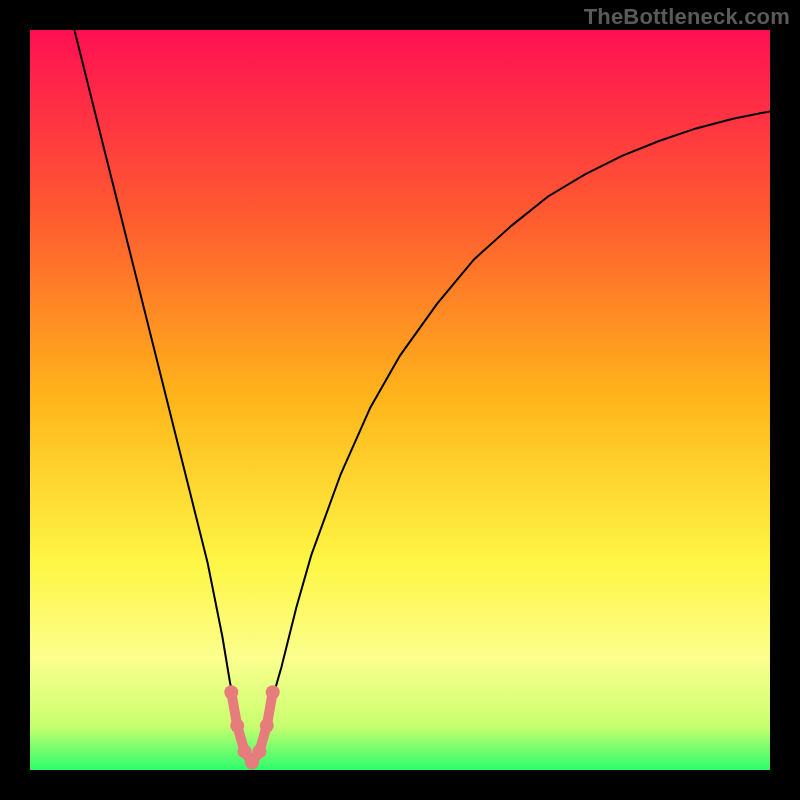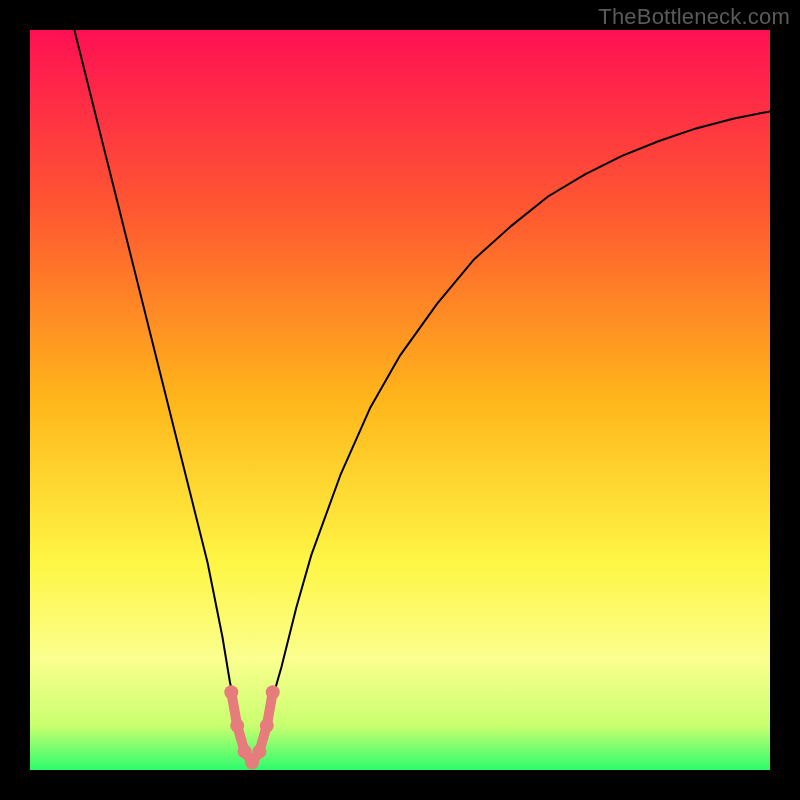--- a/index.html
+++ b/index.html
@@ -14,21 +14,21 @@
     position: relative;
     width: 800px;
     height: 800px;
     background: #000;
   }
   .watermark {
     position: absolute;
     top: 4px;
     right: 10px;
     font-size: 22px;
-    font-weight: 400;
+    font-weight: 700;
     color: #5a5a5a;
     letter-spacing: 0.2px;
     z-index: 20;
   }
   svg.plot {
     position: absolute;
     left: 30px;
     top: 30px;
     width: 740px;
     height: 740px;

